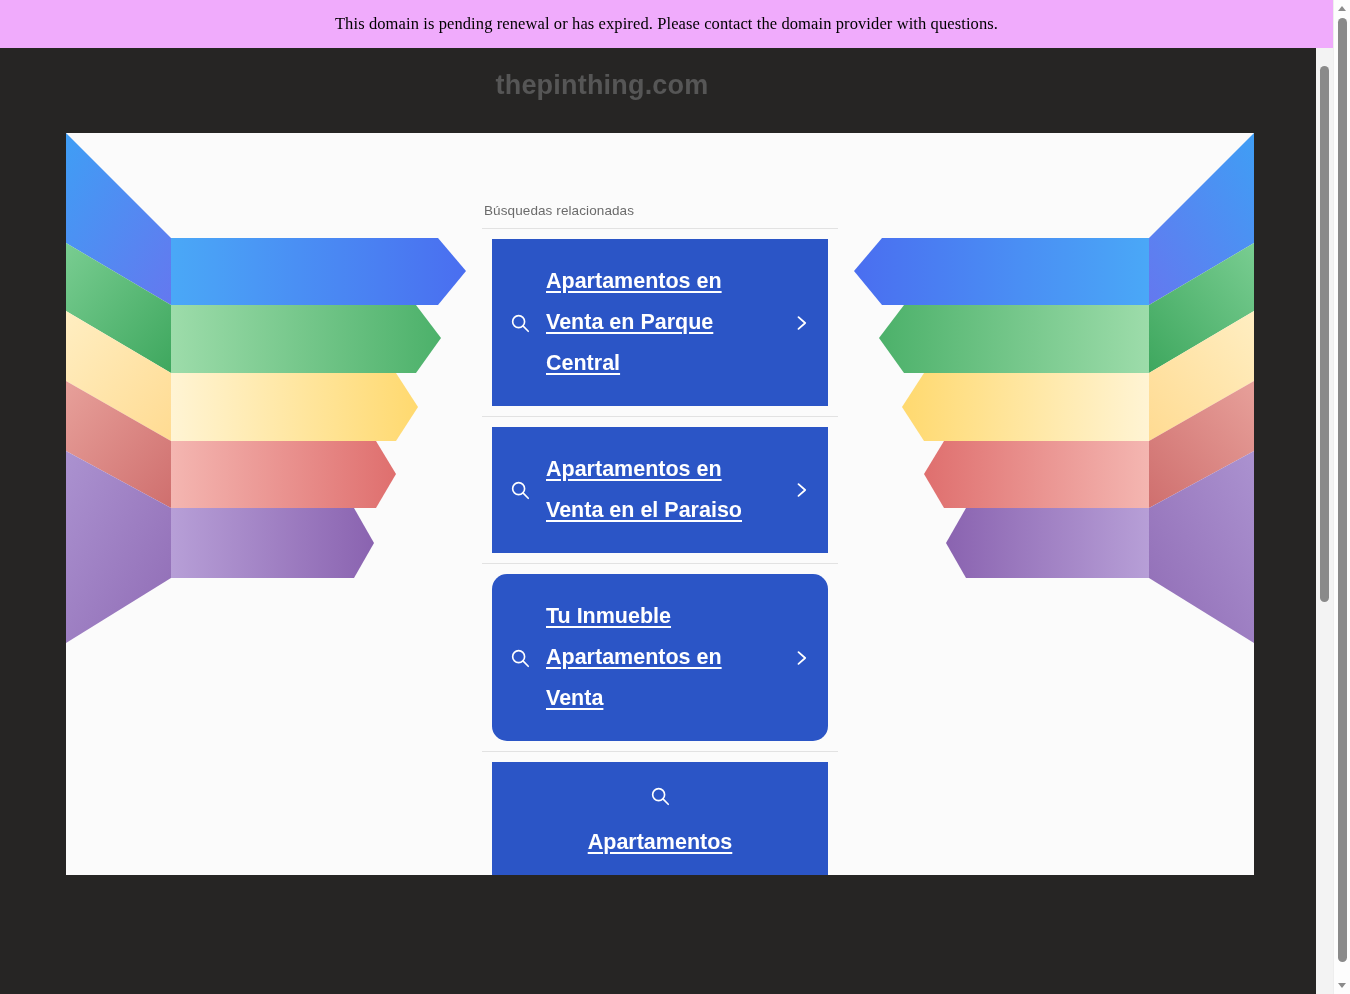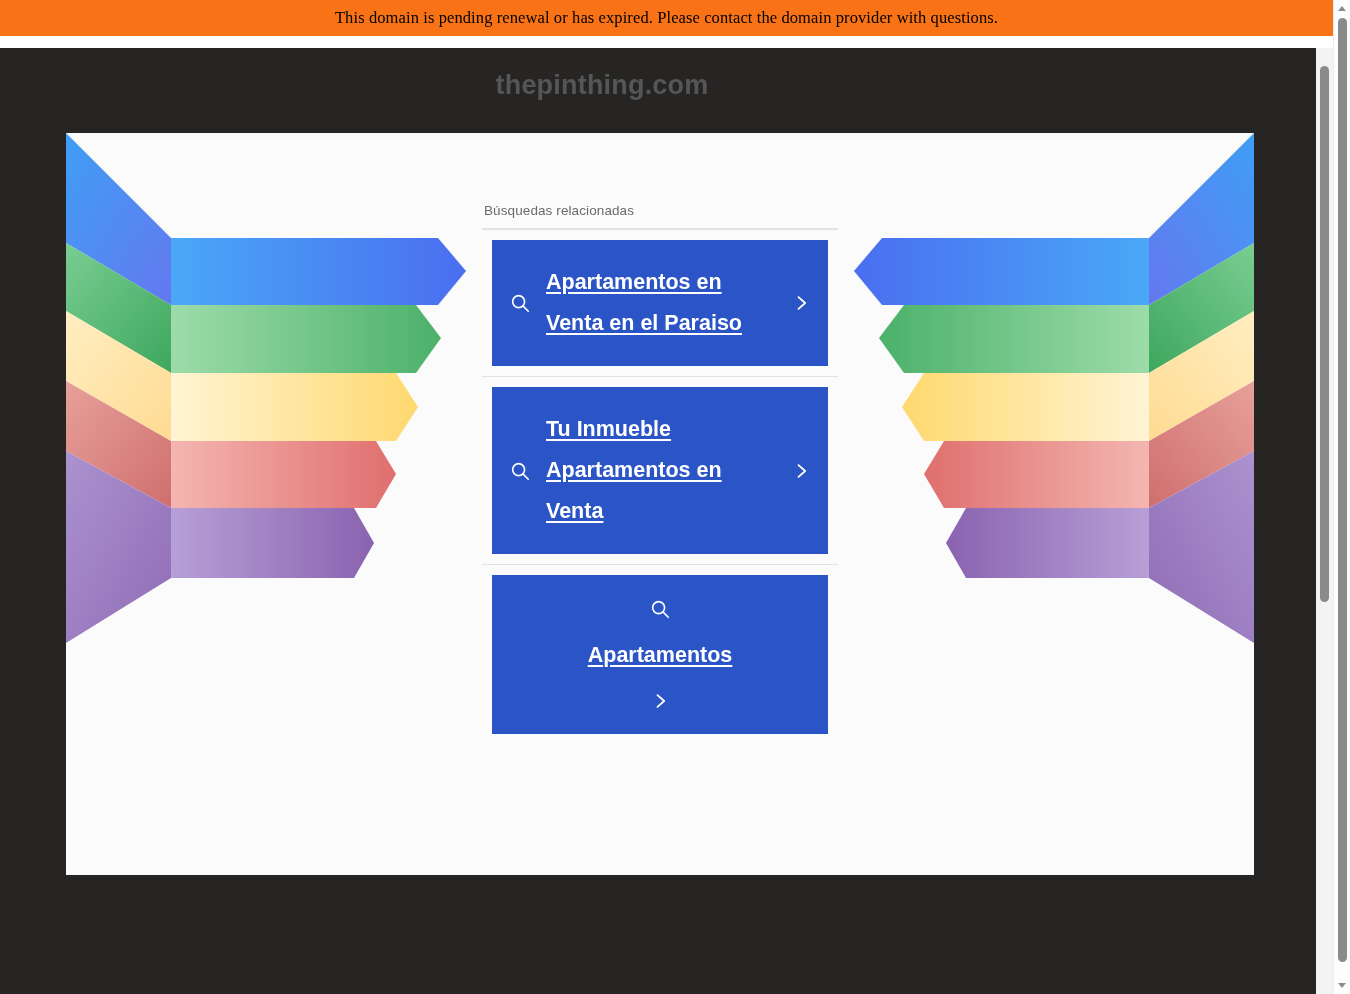--- a/index.html
+++ b/index.html
@@ -48,22 +48,22 @@
     left: 4px; top: 18px;
     width: 9px; height: 944px;
     background: #8a8a8a;
     border-radius: 5px;
   }
 
   
   .notice-banner {
     position: absolute;
     top: 0; left: 0;
-    width: 1333px; height: 36px;
-    background: #f97316;
+    width: 1333px; height: 48px;
+    background: #f0abfc;
     display: flex;
     align-items: center;
     justify-content: center;
     z-index: 30;
   }
   .notice-banner .notice-text {
     font-family: "Liberation Serif", serif;
     font-size: 16.5px;
     color: #000000;
     letter-spacing: 0.1px;
@@ -171,21 +171,21 @@
     text-decoration-thickness: 2px;
   }
   .search-card .sc-chev {
     flex: 0 0 auto;
     width: 22px; height: 22px;
     display: flex; align-items: center; justify-content: center;
   }
 
   .card-h1 { min-height: 164px; }
   .card-h2 { min-height: 123px; }
-  .card-h3 { min-height: 123px; }
+  .card-h3 { min-height: 123px; border-radius: 15px; }
   .card-h4 { min-height: 123px; flex-direction: column; }
 </style>
 </head>
 <body>
 
 <div class="notice-banner">
   <span class="notice-text">This domain is pending renewal or has expired. Please contact the domain provider with questions.</span>
 </div>
 
 <div class="dark-viewport">
@@ -271,20 +271,36 @@
         <polygon points="105,375 288,375 308,410 288,445 105,445" fill="url(#pfL)"></polygon>
       </g>
     </svg>
 
     <div class="center-col">
 
       <div class="related-heading">Búsquedas relacionadas</div>
 
       <div class="divider"></div>
 
+      <div class="card-slot">
+        <div class="search-card card-h1">
+          <span class="sc-icon">
+            <svg width="22" height="22" viewBox="0 0 24 24" fill="none" stroke="#ffffff" stroke-width="1.8" stroke-linecap="round">
+              <circle cx="10.5" cy="10.5" r="6.5"></circle>
+                <line x1="15.5" y1="15.5" x2="21" y2="21"></line>
+            </svg>
+          </span>
+          <span class="sc-label">Apartamentos en Venta en Parque Central</span>
+          <span class="sc-chev">
+            <svg width="20" height="20" viewBox="0 0 24 24" fill="none" stroke="#ffffff" stroke-width="2.2" stroke-linecap="round" stroke-linejoin="round">
+              <polyline points="9,5 17,12 9,19"></polyline>
+            </svg>
+          </span>
+        </div>
+      </div>
 
       <div class="divider"></div>
 
       <div class="card-slot">
         <div class="search-card card-h2">
           <span class="sc-icon">
             <svg width="22" height="22" viewBox="0 0 24 24" fill="none" stroke="#ffffff" stroke-width="1.8" stroke-linecap="round">
               <circle cx="10.5" cy="10.5" r="6.5"></circle>
                 <line x1="15.5" y1="15.5" x2="21" y2="21"></line>
             </svg>

